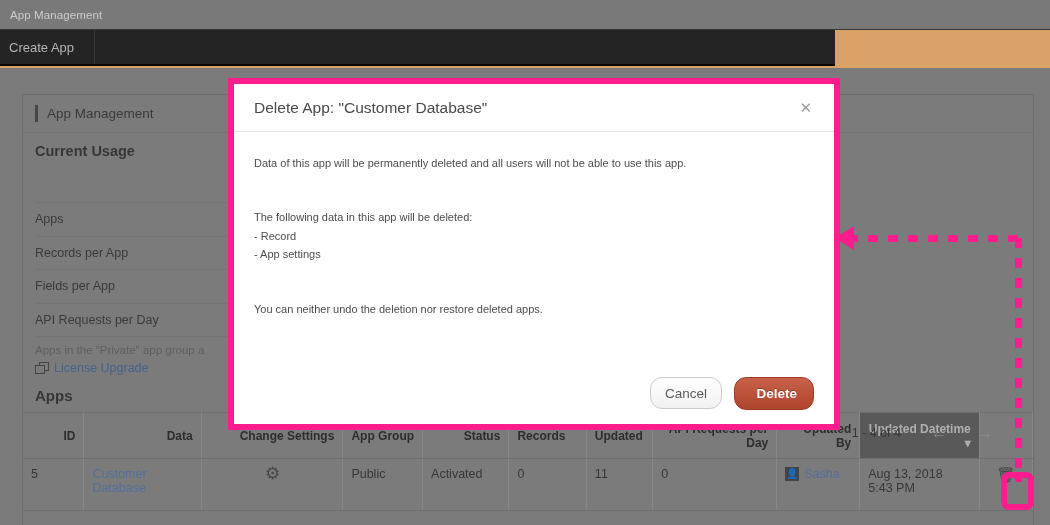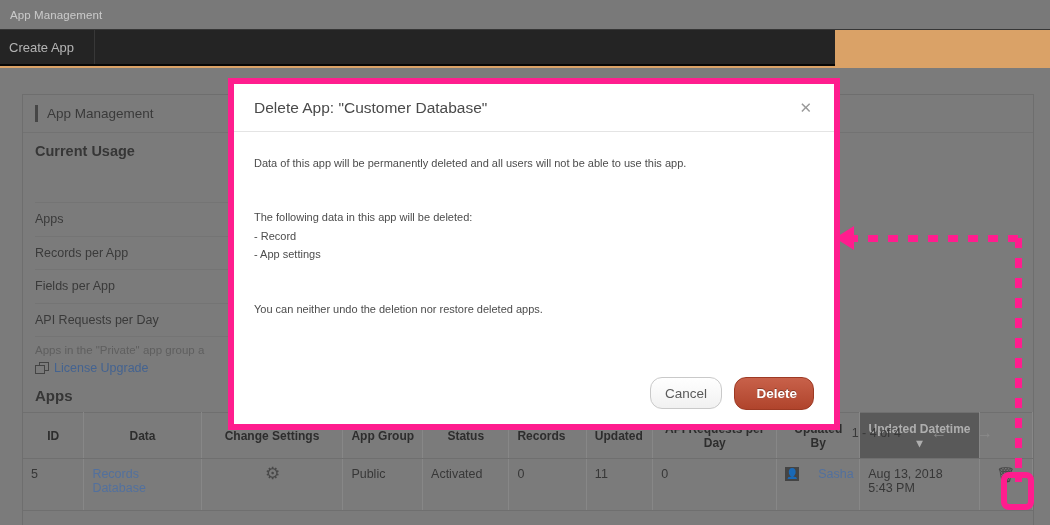--- a/index.html
+++ b/index.html
@@ -121,21 +121,21 @@
   }
   .pager-arrow { color: #9f9f9f; font-size: 16px; line-height: 1; }
 
   table.apps {
     width: 100%;
     border-collapse: collapse;
     table-layout: fixed;
   }
   table.apps th {
     font-size: 12px; font-weight: bold; color: #2f2f2f;
-    text-align: center;
+    text-align: right;
     vertical-align: middle;
     padding: 6px 8px;
     height: 46px;
     border-top: 1px solid #7e7e7e;
     border-bottom: 1px solid #7e7e7e;
     border-right: 1px solid #9a9a9a;
     background: #8c8c8c;
   }
   table.apps th.sorted {
     background: #636363;
@@ -153,21 +153,21 @@
   }
   table.apps td.link a { color: #5b7fb5; text-decoration: none; }
   .gear {
     display: inline-block; width: 14px; height: 14px;
     position: relative;
   }
   .gear::before {
     content: "\2699";
     font-size: 17px; color: #4f4f4f; line-height: 14px;
   }
-  .user-cell { display: flex; align-items: center; gap: 19px; }
+  .user-cell { display: flex; align-items: center; gap: 5px; }
   .avatar {
     width: 14px; height: 14px; flex: none;
     background: #4a4a4a;
     display: flex; align-items: center; justify-content: center;
   }
   .avatar::after {
     content: "\1F464";
     font-size: 10px; color: #d6d6d6; line-height: 1;
   }
   .trash {
@@ -364,21 +364,21 @@
             <th>API Requests per Day</th>
             <th>Updated By</th>
             <th class="sorted">Updated Datetime ▾</th>
             <th class="ctr"></th>
           </tr>
         </thead>
         <tbody>
           <tr>
             <td>5</td>
             <td class="link">
-              <a href="#">Records Database</a>
+              <a href="#">Customer Database</a>
             </td>
             <td class="ctr">
               <span class="gear"></span>
             </td>
             <td>Public</td>
             <td>Activated</td>
             <td class="num">0</td>
             <td class="num">11</td>
             <td class="num">0</td>
             <td>

